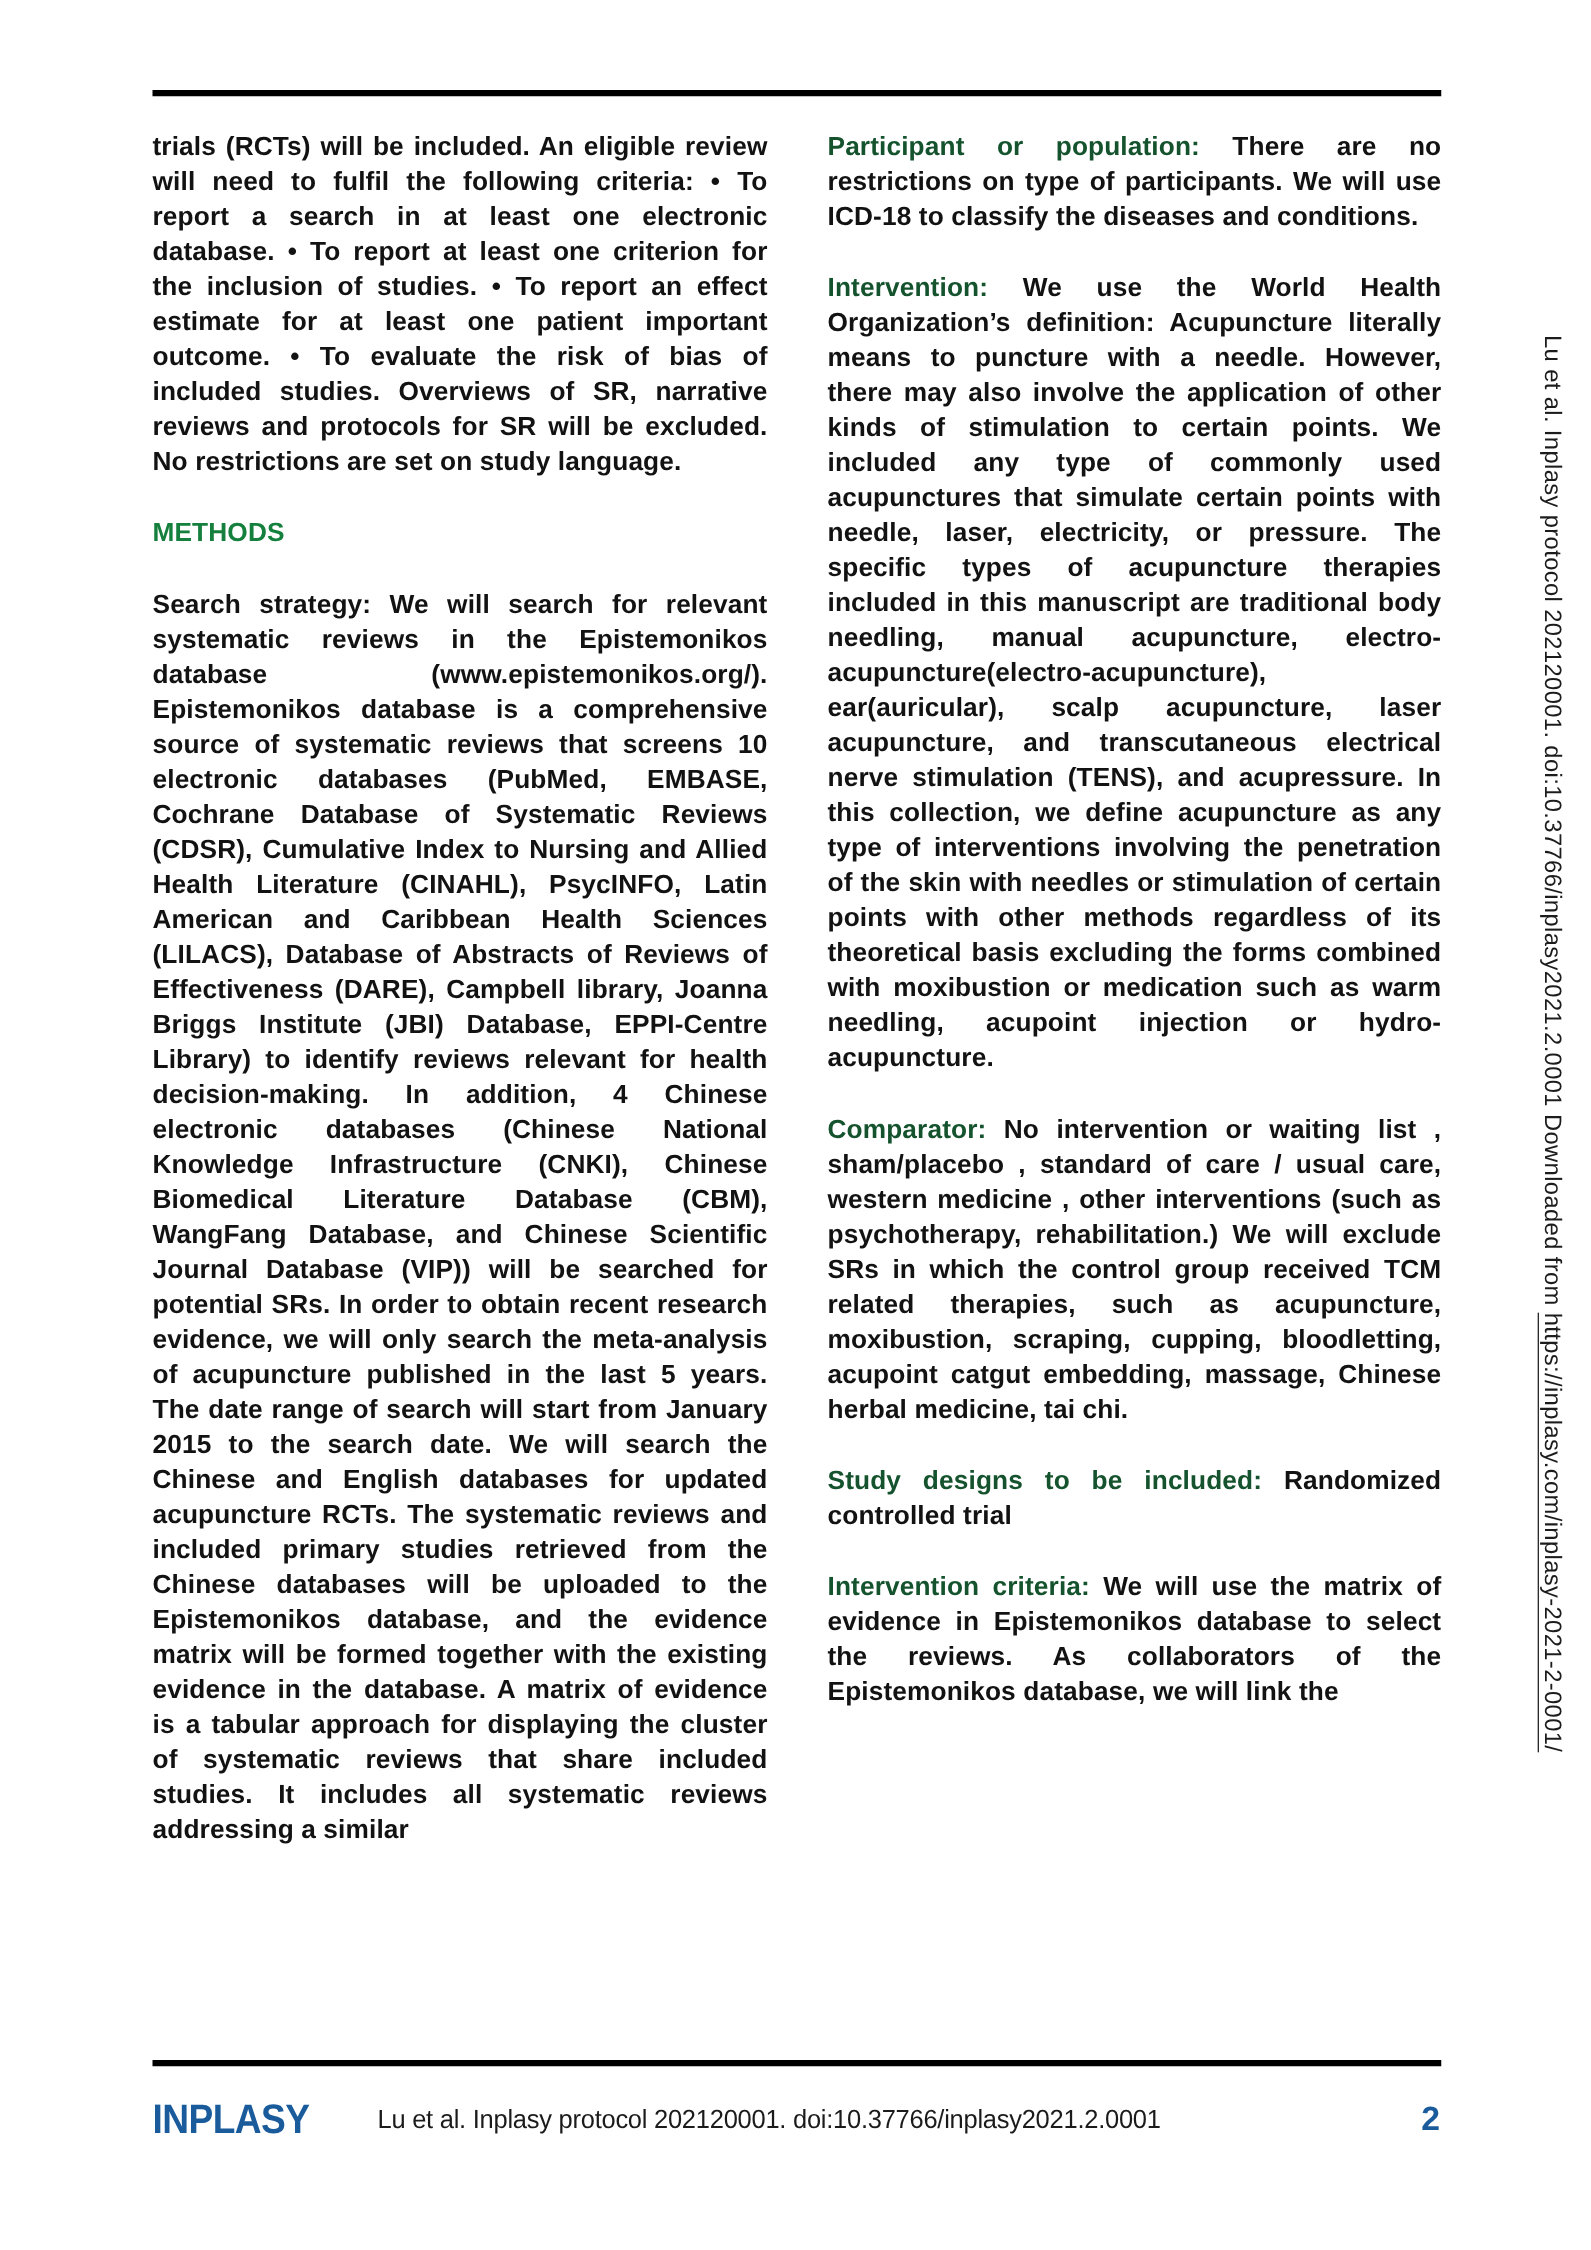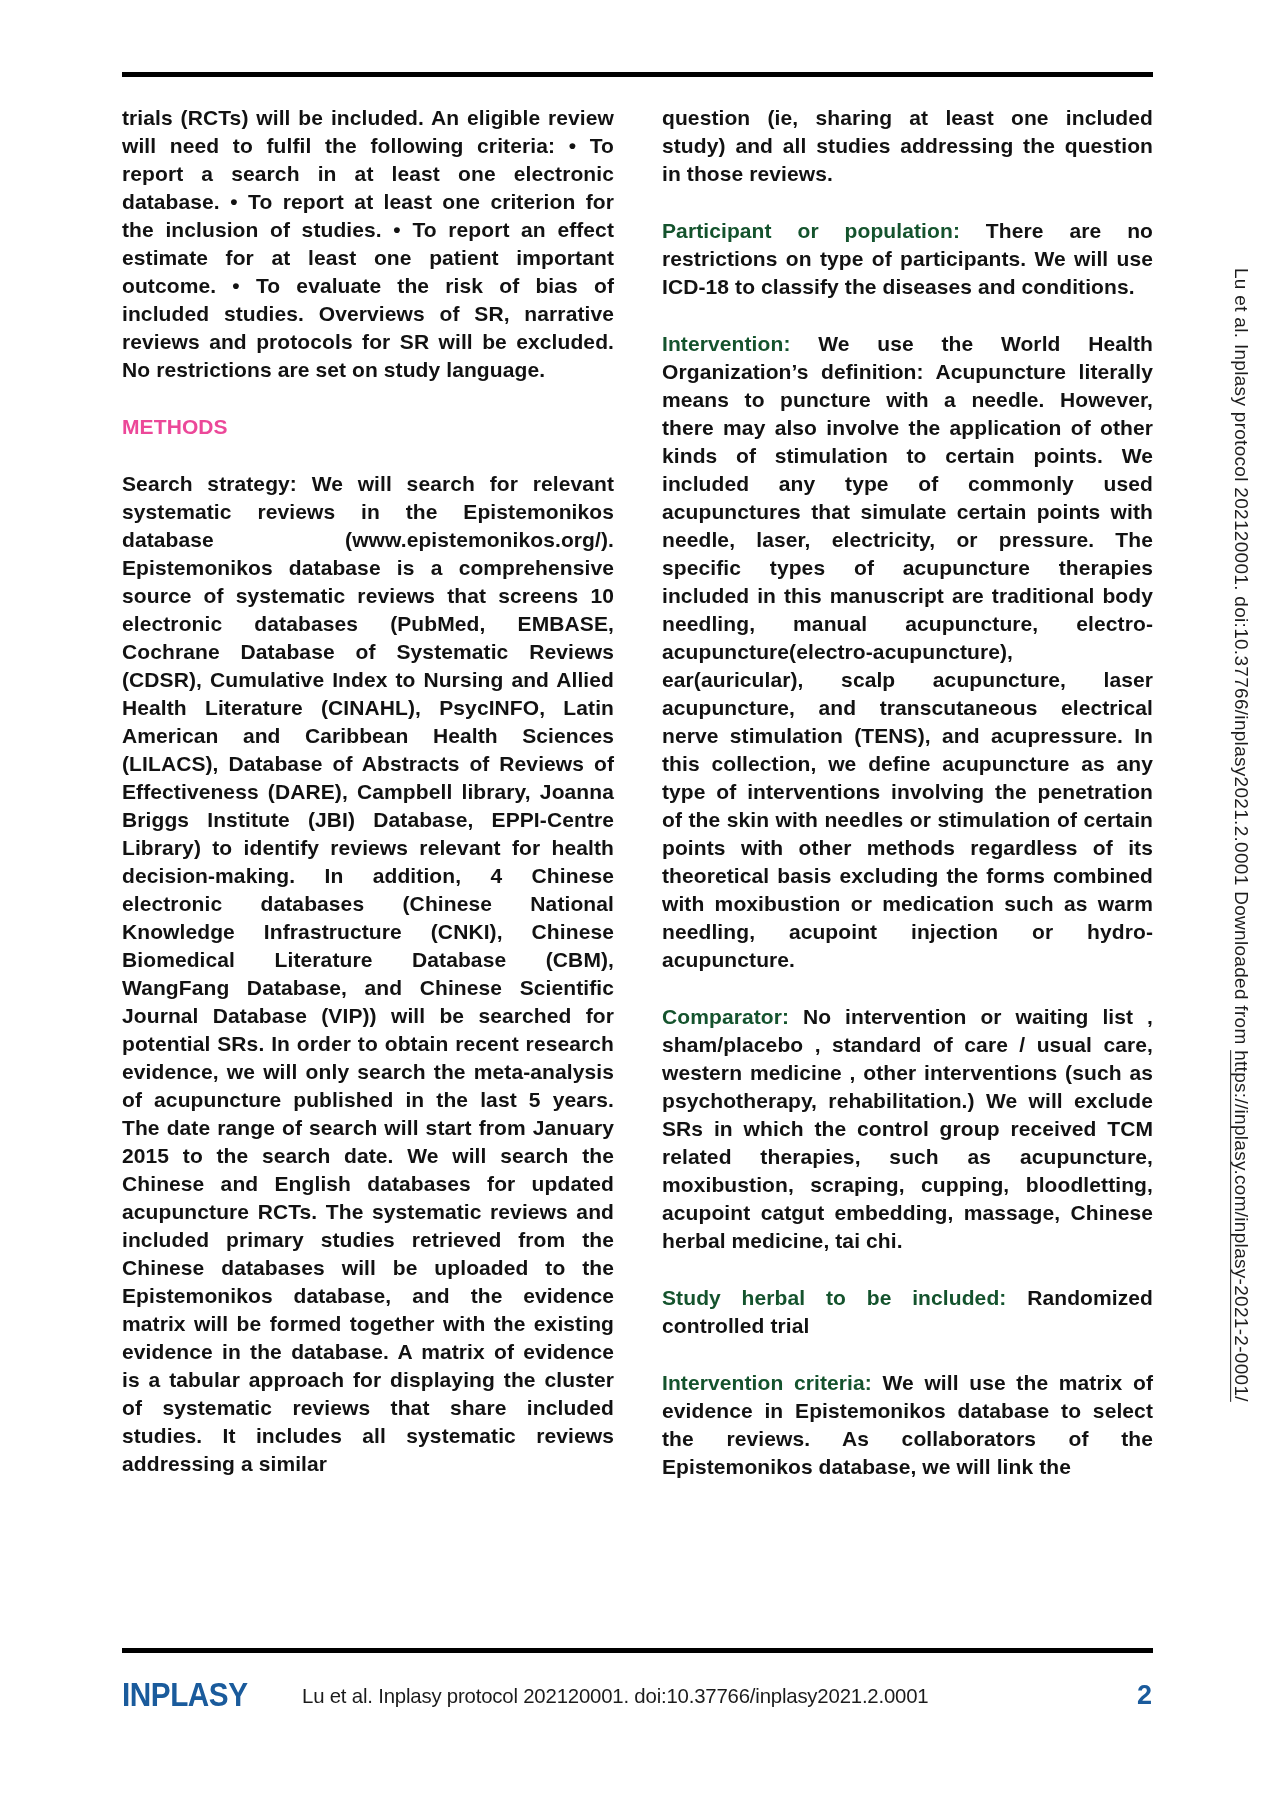--- a/index.html
+++ b/index.html
@@ -29,21 +29,21 @@
     line-height: 28px;
     font-weight: 700;
     text-align: justify;
     letter-spacing: 0.1px;
     overflow-wrap: break-word;
   }
   .col p { margin: 0 0 29px 0; }
   .col-left  { left: 122px; width: 492px; }
   .col-right { left: 662px; width: 491px; }
 
-  .heading { color: #ec4899; margin: 0 0 29px 0; font-weight: 700; }
+  .heading { color: #15803d; margin: 0 0 29px 0; font-weight: 700; }
   .label   { color: #14532d; }
 
   .sidebar {
     position: absolute;
     left: 1228px;
     top: 268px;
     height: 1290px;
     writing-mode: vertical-rl;
     text-orientation: mixed;
     font-size: 19px;
@@ -93,25 +93,24 @@
 
   <div class="rule rule-top"></div>
 
   <div class="col col-left">
     <p>trials (RCTs) will be included. An eligible review will need to fulfil the following criteria: • To report a search in at least one electronic database. • To report at least one criterion for the inclusion of studies. • To report an effect estimate for at least one patient important outcome. • To evaluate the risk of bias of included studies. Overviews of SR, narrative reviews and protocols for SR will be excluded. No restrictions are set on study language.</p>
     <p class="heading">METHODS</p>
     <p>Search strategy: We will search for relevant systematic reviews in the Epistemonikos database (www.epistemonikos.org/). Epistemonikos database is a comprehensive source of systematic reviews that screens 10 electronic databases (PubMed, EMBASE, Cochrane Database of Systematic Reviews (CDSR), Cumulative Index to Nursing and Allied Health Literature (CINAHL), PsycINFO, Latin American and Caribbean Health Sciences (LILACS), Database of Abstracts of Reviews of Effectiveness (DARE), Campbell library, Joanna Briggs Institute (JBI) Database, EPPI-Centre Library) to identify reviews relevant for health decision-making. In addition, 4 Chinese electronic databases (Chinese National Knowledge Infrastructure (CNKI), Chinese Biomedical Literature Database (CBM), WangFang Database, and Chinese Scientific Journal Database (VIP)) will be searched for potential SRs. In order to obtain recent research evidence, we will only search the meta-analysis of acupuncture published in the last 5 years. The date range of search will start from January 2015 to the search date. We will search the Chinese and English databases for updated acupuncture RCTs. The systematic reviews and included primary studies retrieved from the Chinese databases will be uploaded to the Epistemonikos database, and the evidence matrix will be formed together with the existing evidence in the database. A matrix of evidence is a tabular approach for displaying the cluster of systematic reviews that share included studies. It includes all systematic reviews addressing a similar</p>
   </div>
 
   <div class="col col-right">
-    <p>question (ie, sharing at least one included study) and all studies addressing the question in those reviews.</p>
     <p><span class="label">Participant or population:</span><span> There are no restrictions on type of participants. We will use ICD-18 to classify the diseases and conditions.</span></p>
     <p><span class="label">Intervention:</span><span> We use the World Health Organization’s definition: Acupuncture literally means to puncture with a needle. However, there may also involve the application of other kinds of stimulation to certain points. We included any type of commonly used acupunctures that simulate certain points with needle, laser, electricity, or pressure. The specific types of acupuncture therapies included in this manuscript are traditional body needling, manual acupuncture, electro-acupuncture(electro-acupuncture), ear(auricular), scalp acupuncture, laser acupuncture, and transcutaneous electrical nerve stimulation (TENS), and acupressure. In this collection, we define acupuncture as any type of interventions involving the penetration of the skin with needles or stimulation of certain points with other methods regardless of its theoretical basis excluding the forms combined with moxibustion or medication such as warm needling, acupoint injection or hydro-acupuncture.</span></p>
     <p><span class="label">Comparator:</span><span> No intervention or waiting list , sham/placebo , standard of care / usual care, western medicine , other interventions (such as psychotherapy, rehabilitation.) We will exclude SRs in which the control group received TCM related therapies, such as acupuncture, moxibustion, scraping, cupping, bloodletting, acupoint catgut embedding, massage, Chinese herbal medicine, tai chi.</span></p>
-    <p><span class="label">Study herbal to be included:</span><span> Randomized controlled trial</span></p>
+    <p><span class="label">Study designs to be included:</span><span> Randomized controlled trial</span></p>
     <p><span class="label">Intervention criteria:</span><span> We will use the matrix of evidence in Epistemonikos database to select the reviews. As collaborators of the Epistemonikos database, we will link the</span></p>
   </div>
 
   <div class="sidebar"><span>Lu et al. Inplasy protocol 202120001. doi:10.37766/inplasy2021.2.0001 Downloaded from </span><span class="link">https://inplasy.com/inplasy-2021-2-0001/</span></div>
 
   <div class="rule rule-bottom"></div>
 
   <div class="footer-logo">INPLASY</div>
   <div class="footer-citation">Lu et al. Inplasy protocol 202120001. doi:10.37766/inplasy2021.2.0001</div>
   <div class="footer-page">2</div>

